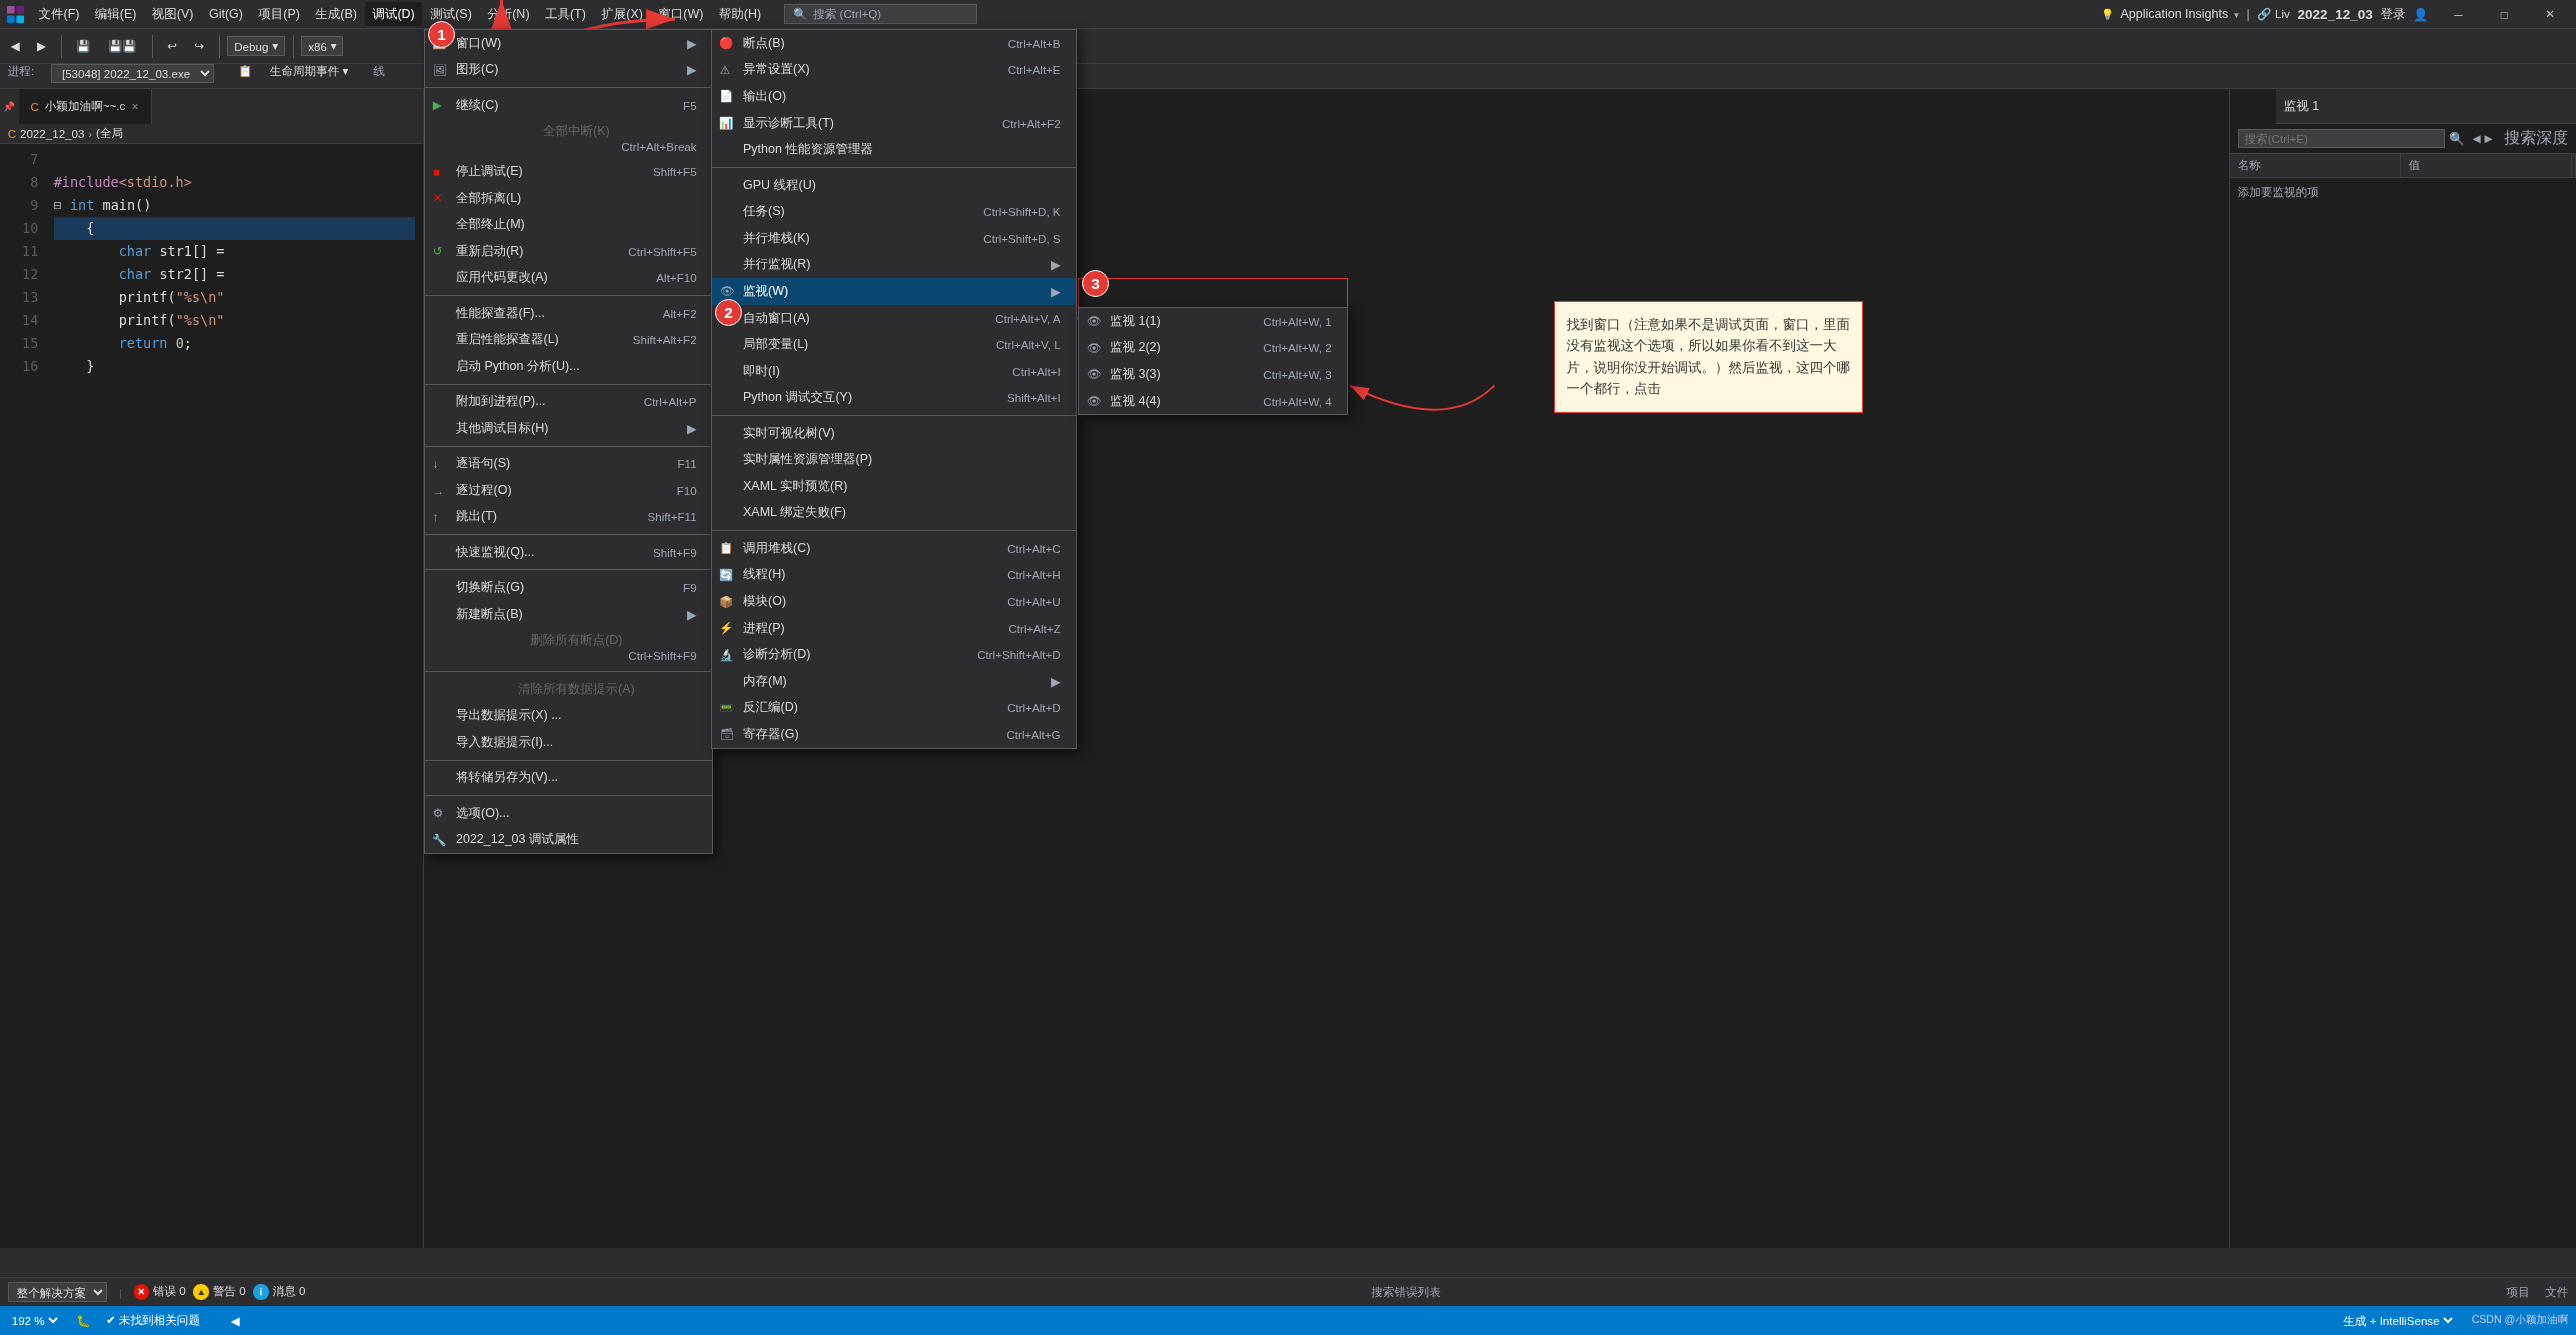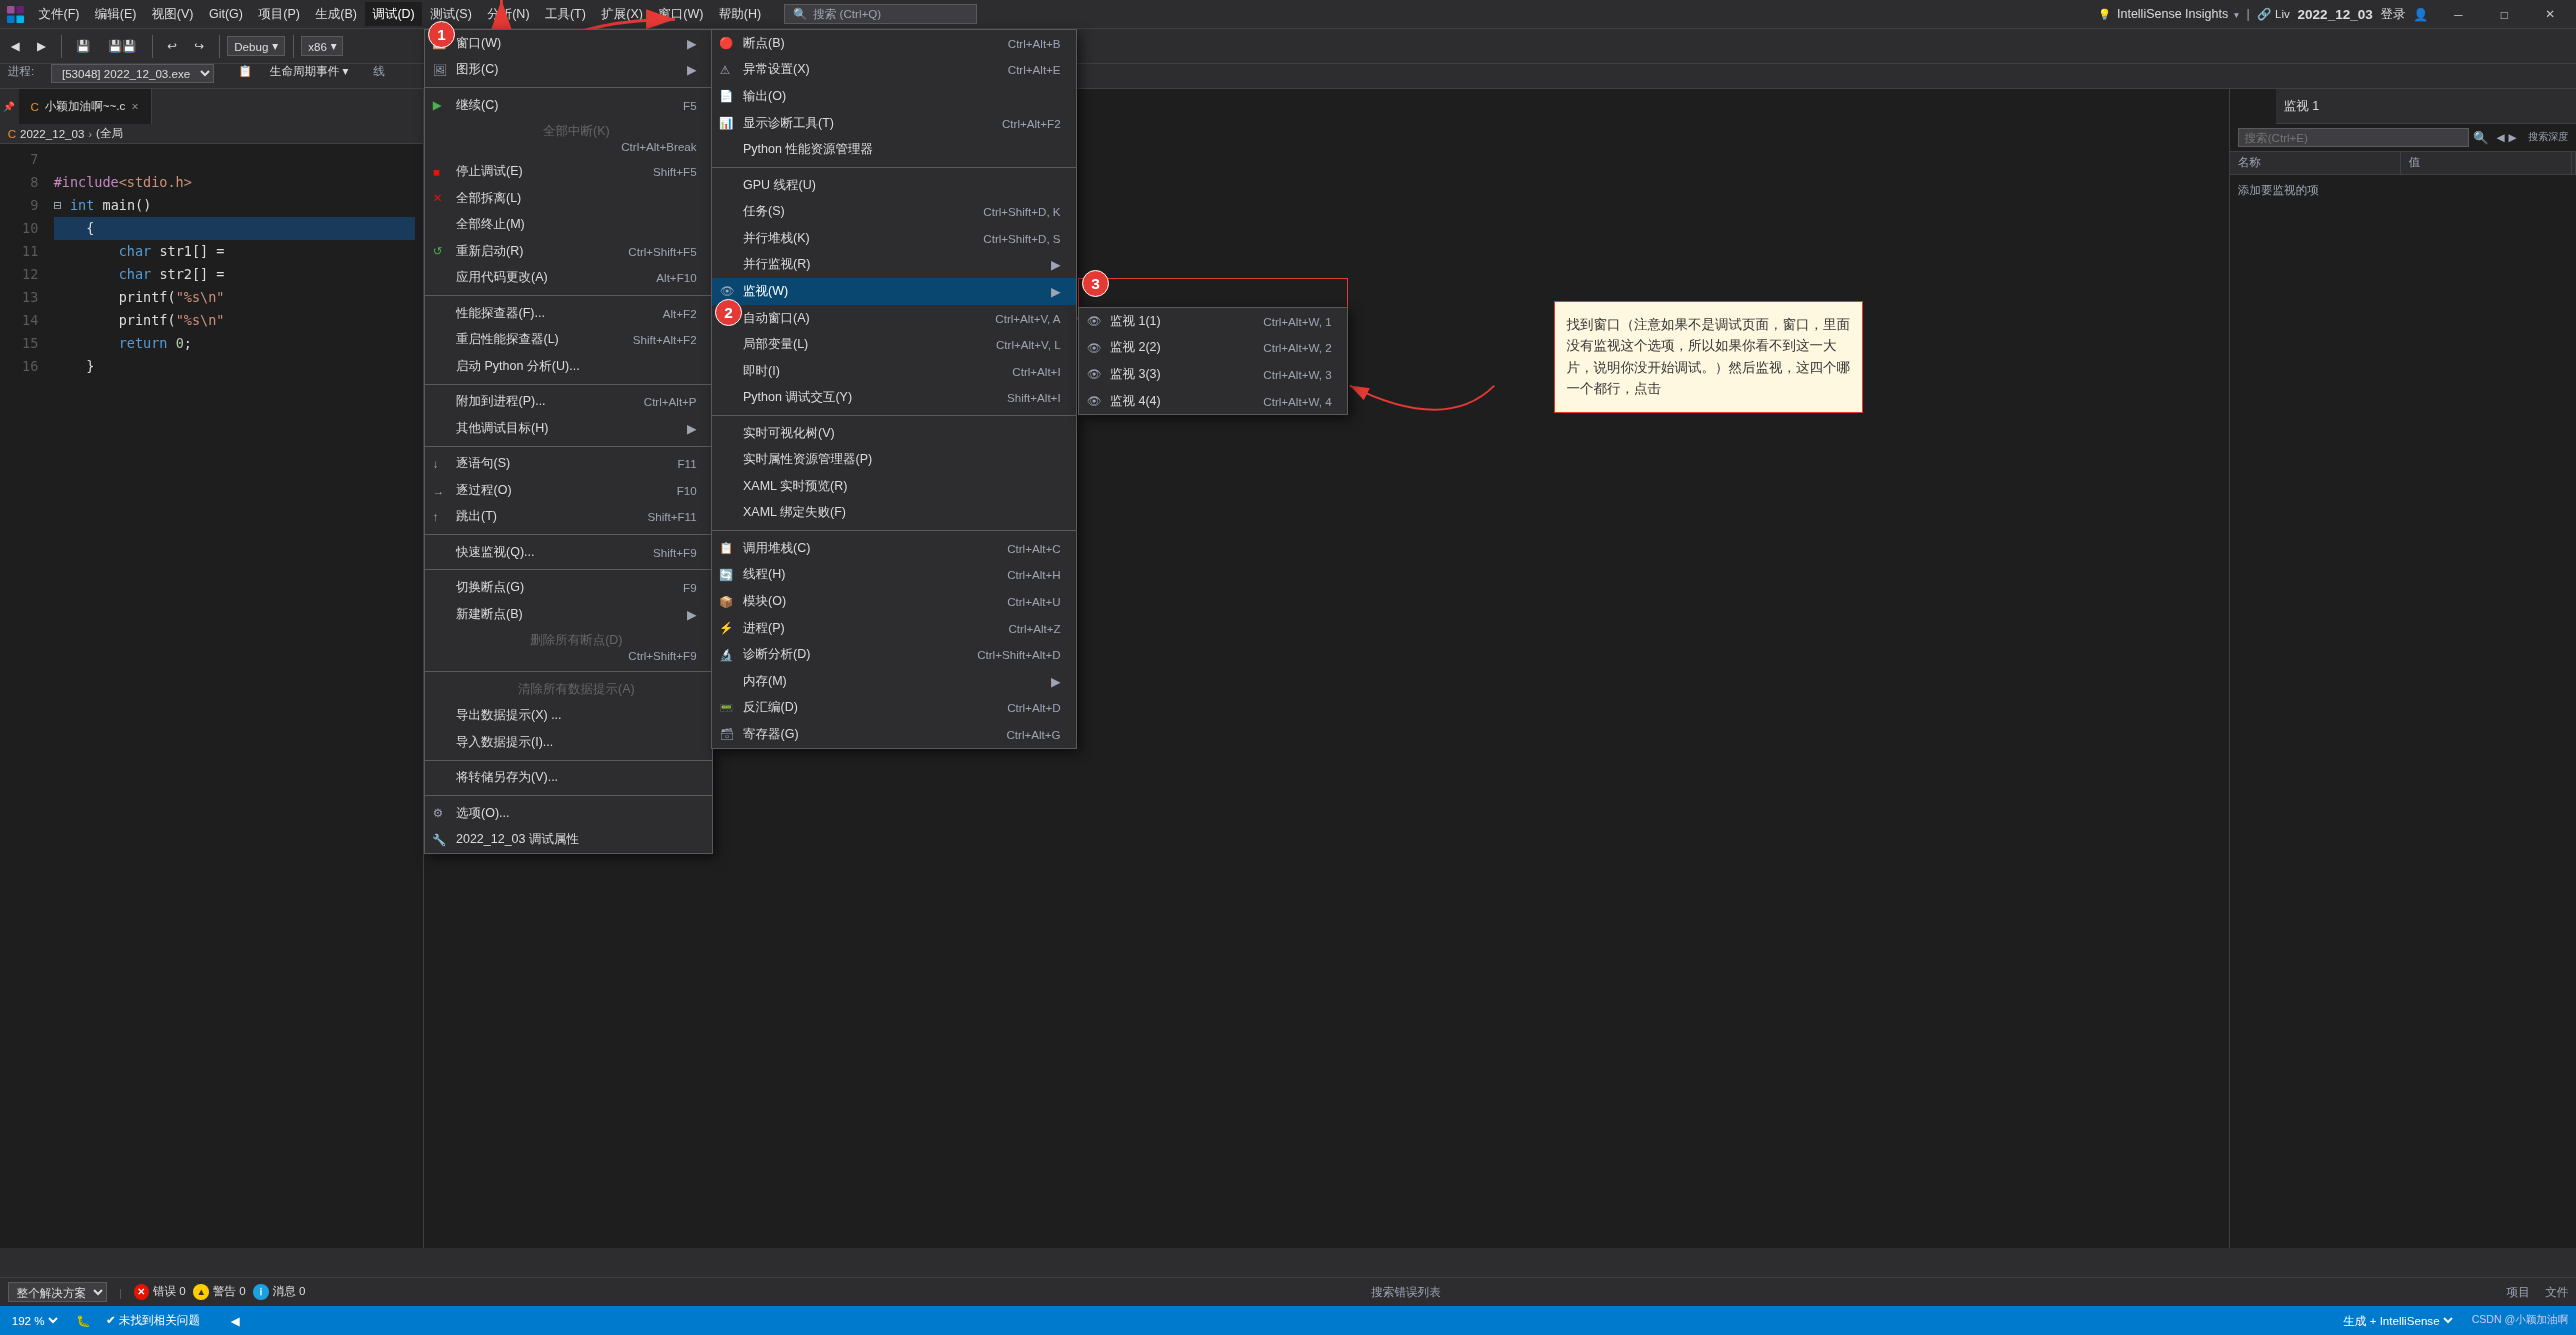--- a/index.html
+++ b/index.html
@@ -407,21 +407,21 @@
   <div style="margin-left: 15.4px; display: flex; align-items: center; gap: 7.7px;">
     <div class="search-bar">
       <span style="margin-right:5.8px;">🔍</span>
       <span style="color:#9da5b4; font-size:11.6px;">搜索 (Ctrl+Q)</span>
     </div>
   </div>
 
   <div class="title-bar-right">
     <span style="display:flex;align-items:center;gap:5.8px;">
       <span style="font-size:10.6px;">💡</span>
-      <span>IntelliSense Insights</span>
+      <span>Application Insights</span>
       <span style="font-size:9.6px; color:#9da5b4;">▾</span>
     </span>
     <span style="color:#9da5b4;">|</span>
     <span style="font-size:11.6px;">🔗 Liv</span>
     <span class="title-date">2022_12_03</span>
     <span style="cursor:pointer; color:#dcdcdc;">登录</span>
     <span>👤</span>
   </div>
 
   <div class="win-controls">
@@ -549,21 +549,21 @@
 
   <div class="watch-panel">
     <div class="watch-top-header">
       <span>监视 1</span>
     </div>
     <div class="watch-search">
       <input class="watch-search-input" type="text" placeholder="搜索(Ctrl+E)" style="">
       <span>🔍</span>
       <span style="color:#9da5b4; font-size:10.6px; margin-left:3.9px;">◀</span>
       <span style="color:#9da5b4; font-size:10.6px;">▶</span>
-      <span style="color:#9da5b4; font-size:10px; margin-left:7.7px;">搜索深度</span>
+      <span style="color:#9da5b4; font-size:16px; margin-left:7.7px;">搜索深度</span>
     </div>
     <div class="watch-header">
       <div class="watch-col">名称</div>
       <div class="watch-col">值</div>
       <div style="width:3.9px; background:#2d2d30; border-right: 1px solid #3f3f46;"></div>
     </div>
     <div class="watch-body">
       <span>添加要监视的项</span>
     </div>
   </div>

